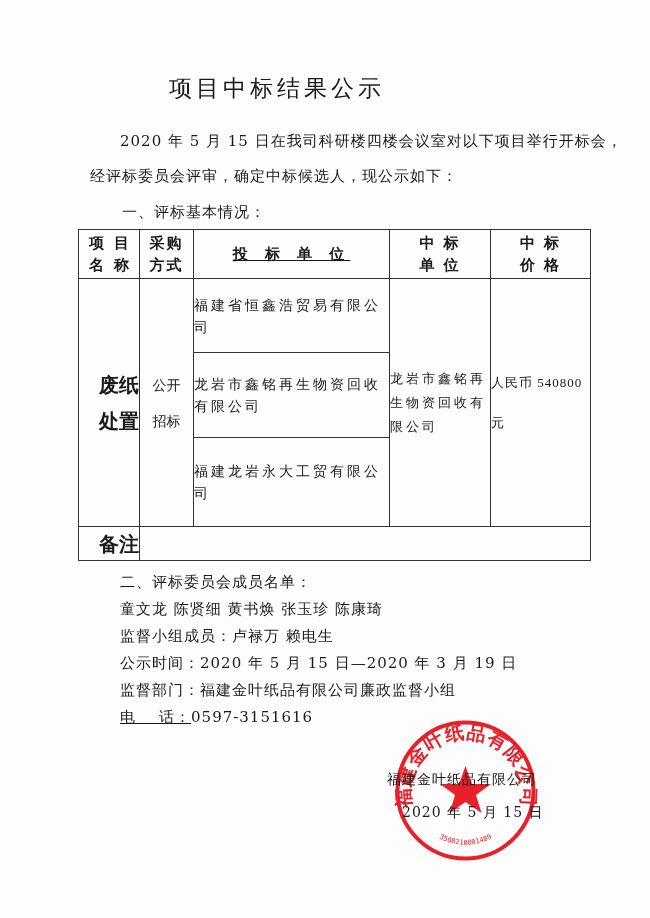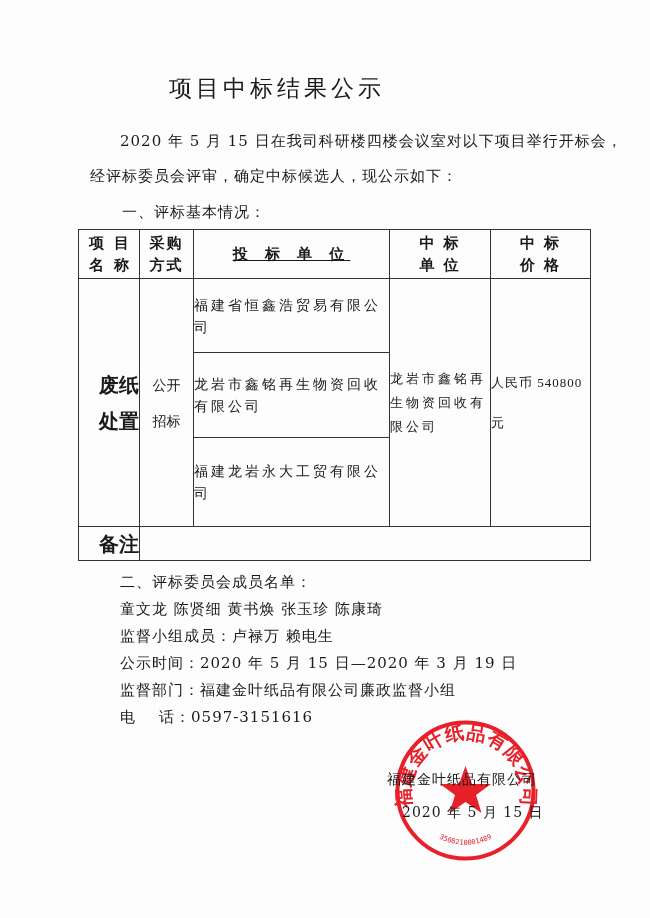--- a/index.html
+++ b/index.html
@@ -114,21 +114,21 @@
   </tr>
 </tbody>
   </table>
 
 <div class="abs h-sec" style="left:120px; top:573px;">二、评标委员会成员名单：</div>
 <div class="abs para" style="left:120px; top:599px;">童文龙 陈贤细 黄书焕 张玉珍 陈康琦</div>
 <div class="abs para" style="left:120px; top:626px;">监督小组成员：卢禄万 赖电生</div>
 <div class="abs para" style="left:120px; top:653px;">公示时间：2020 年 5 月 15 日—2020 年 3 月 19 日</div>
 <div class="abs para" style="left:120px; top:680px;">监督部门：福建金叶纸品有限公司廉政监督小组</div>
 <div class="abs para" style="left:120px; top:707px;">
-  <span style="white-space:pre;">电    话：</span><span>0597-3151616</span>
+  <span style="white-space:pre;text-decoration:underline;">电    话：</span><span>0597-3151616</span>
 </div>
 
 <svg class="abs seal" viewBox="0 0 145 145">
   <defs>
     <path id="sealArc" d="M 22 100 A 56 56 0 1 1 124 100"></path>
     <path id="codeArc" d="M 25 102 A 58 58 0 0 0 120 102"></path>
   </defs>
   <circle cx="72.5" cy="72.5" r="68" fill="none" stroke="#e8202a" stroke-width="4"></circle>
   <text font-size="19" fill="#e8202a" font-family="'DejaVu Serif', serif" font-weight="bold" letter-spacing="1">
     <textPath href="#sealArc" startOffset="50%" text-anchor="middle">福建金叶纸品有限公司</textPath>

